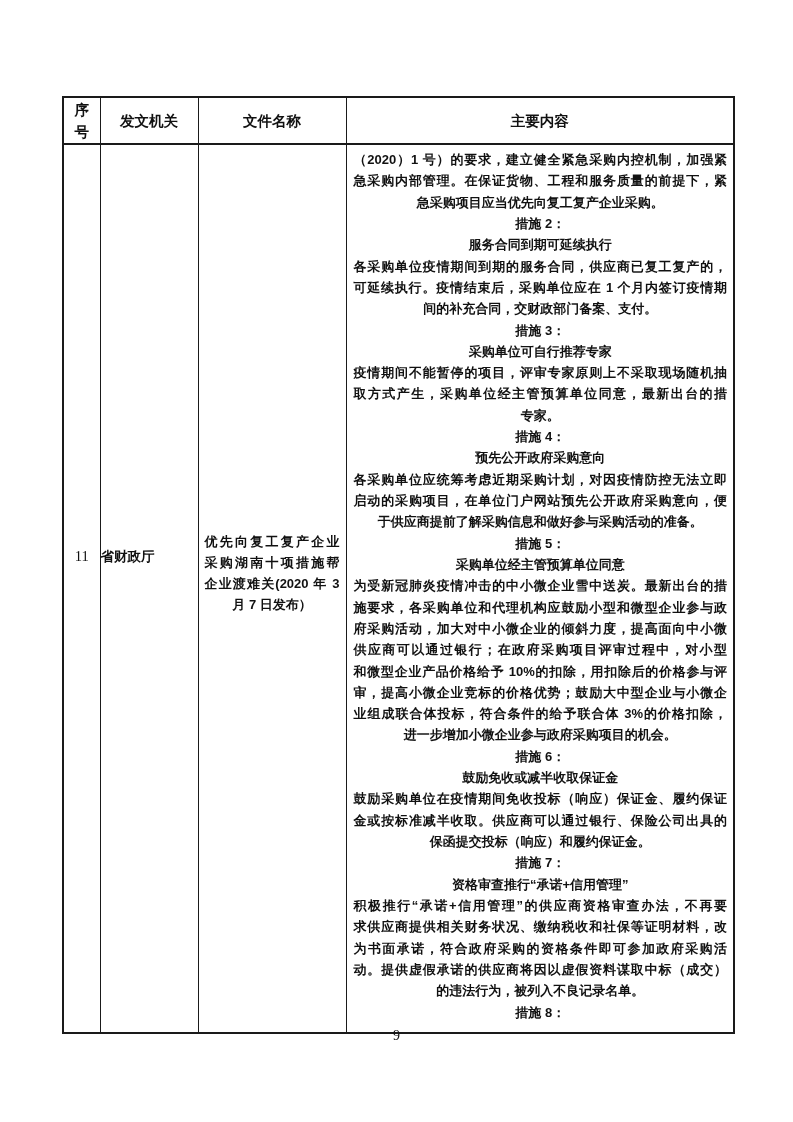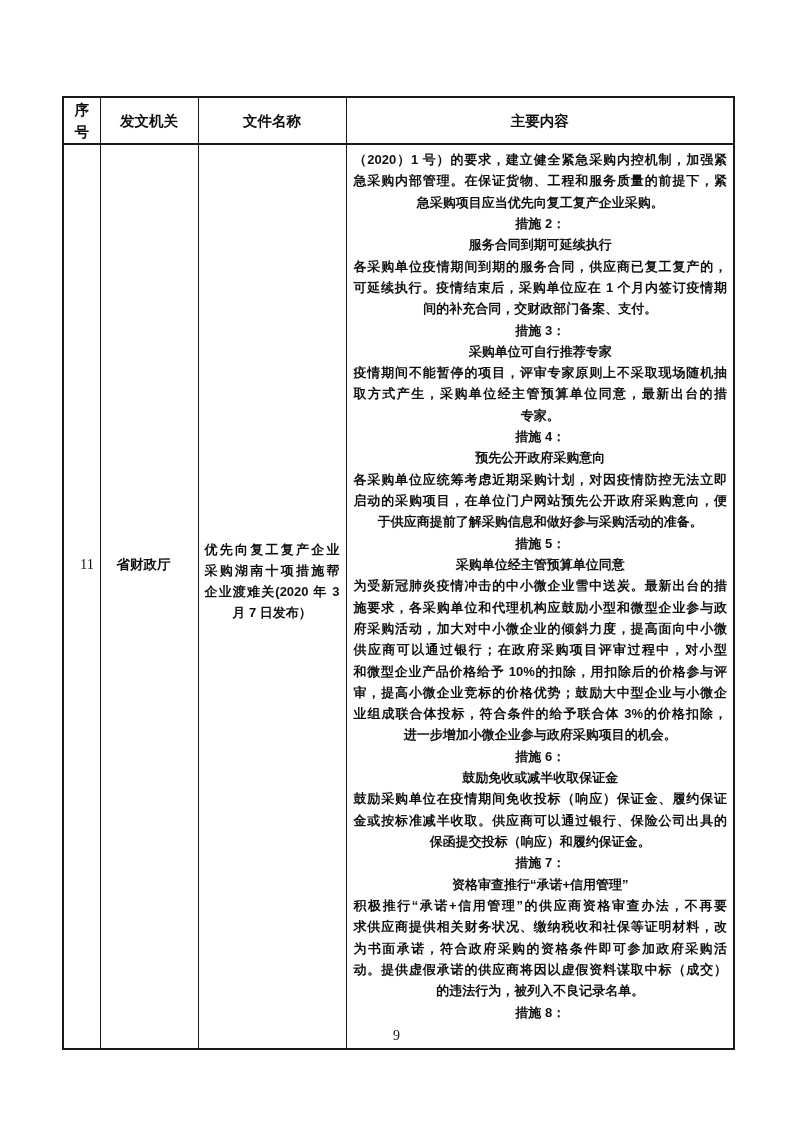--- a/index.html
+++ b/index.html
@@ -37,35 +37,35 @@
     height: 45px;
     font-size: 14.5px;
     font-weight: bold;
     text-align: center;
     vertical-align: middle;
     line-height: 20px;
     padding: 0;
   }
   td.b-cell {
     vertical-align: middle;
-    padding: 16px;
+    padding: 0;
   }
   td.cell-index {
     font-family: "Liberation Serif", serif;
     font-weight: normal;
     font-size: 14.5px;
     text-align: center;
   }
   td.cell-agency {
     font-weight: bold;
     font-size: 13.5px;
   }
   td.cell-docname {
     height: 879px;
-    padding: 12px 6px;
+    padding: 4px 6px;
   }
   td.cell-content {
     vertical-align: top;
     padding: 4px 6px 8px 7px;
   }
   .nudge-a { transform: translateY(-32px); }
   .nudge-b { transform: translateY(-16px); }
   .tline {
     font-size: 13px;
     font-weight: bold;

